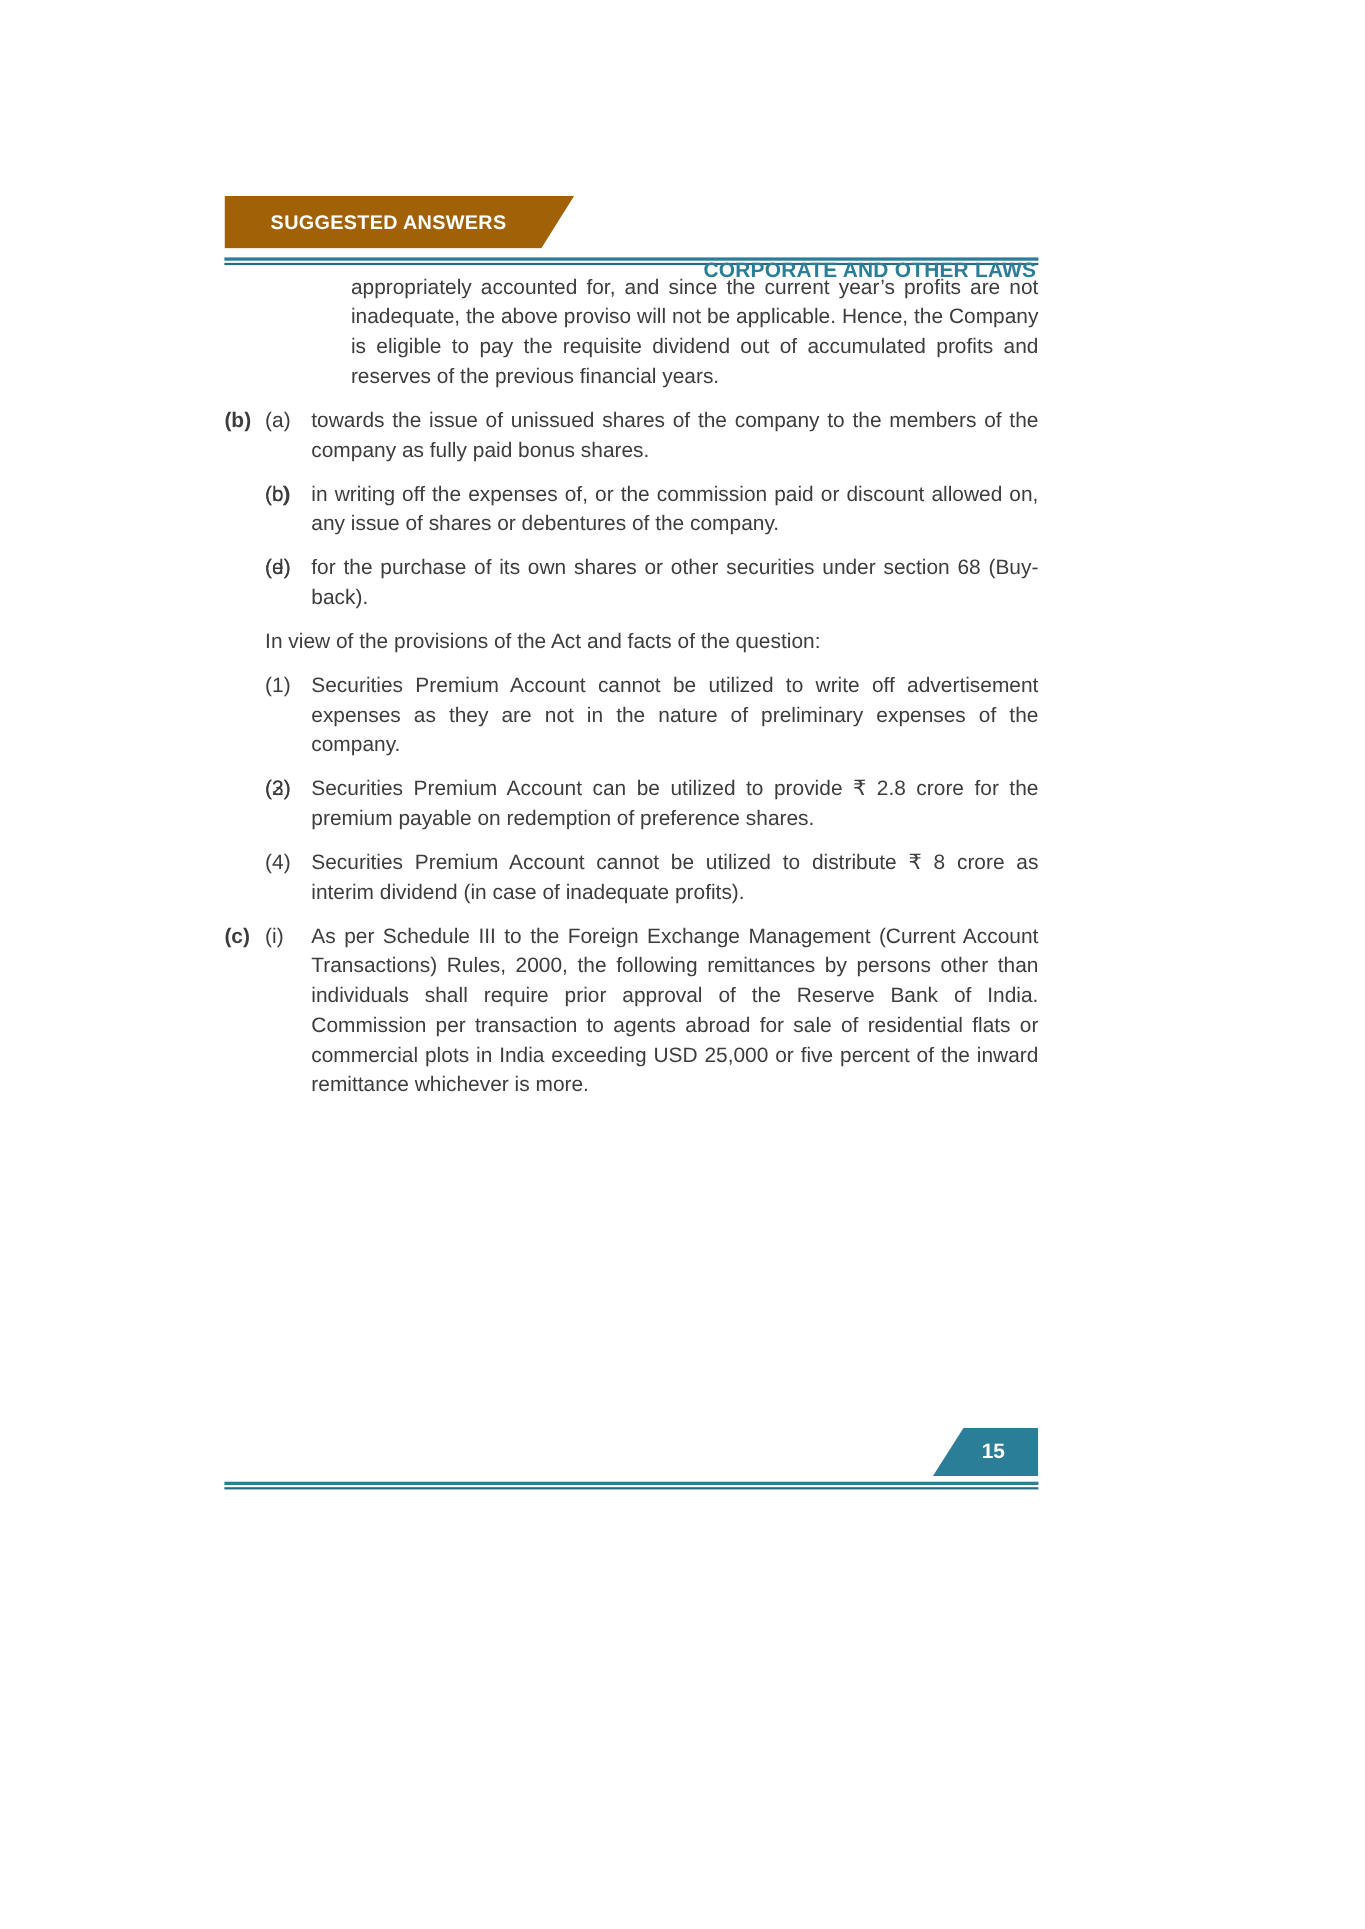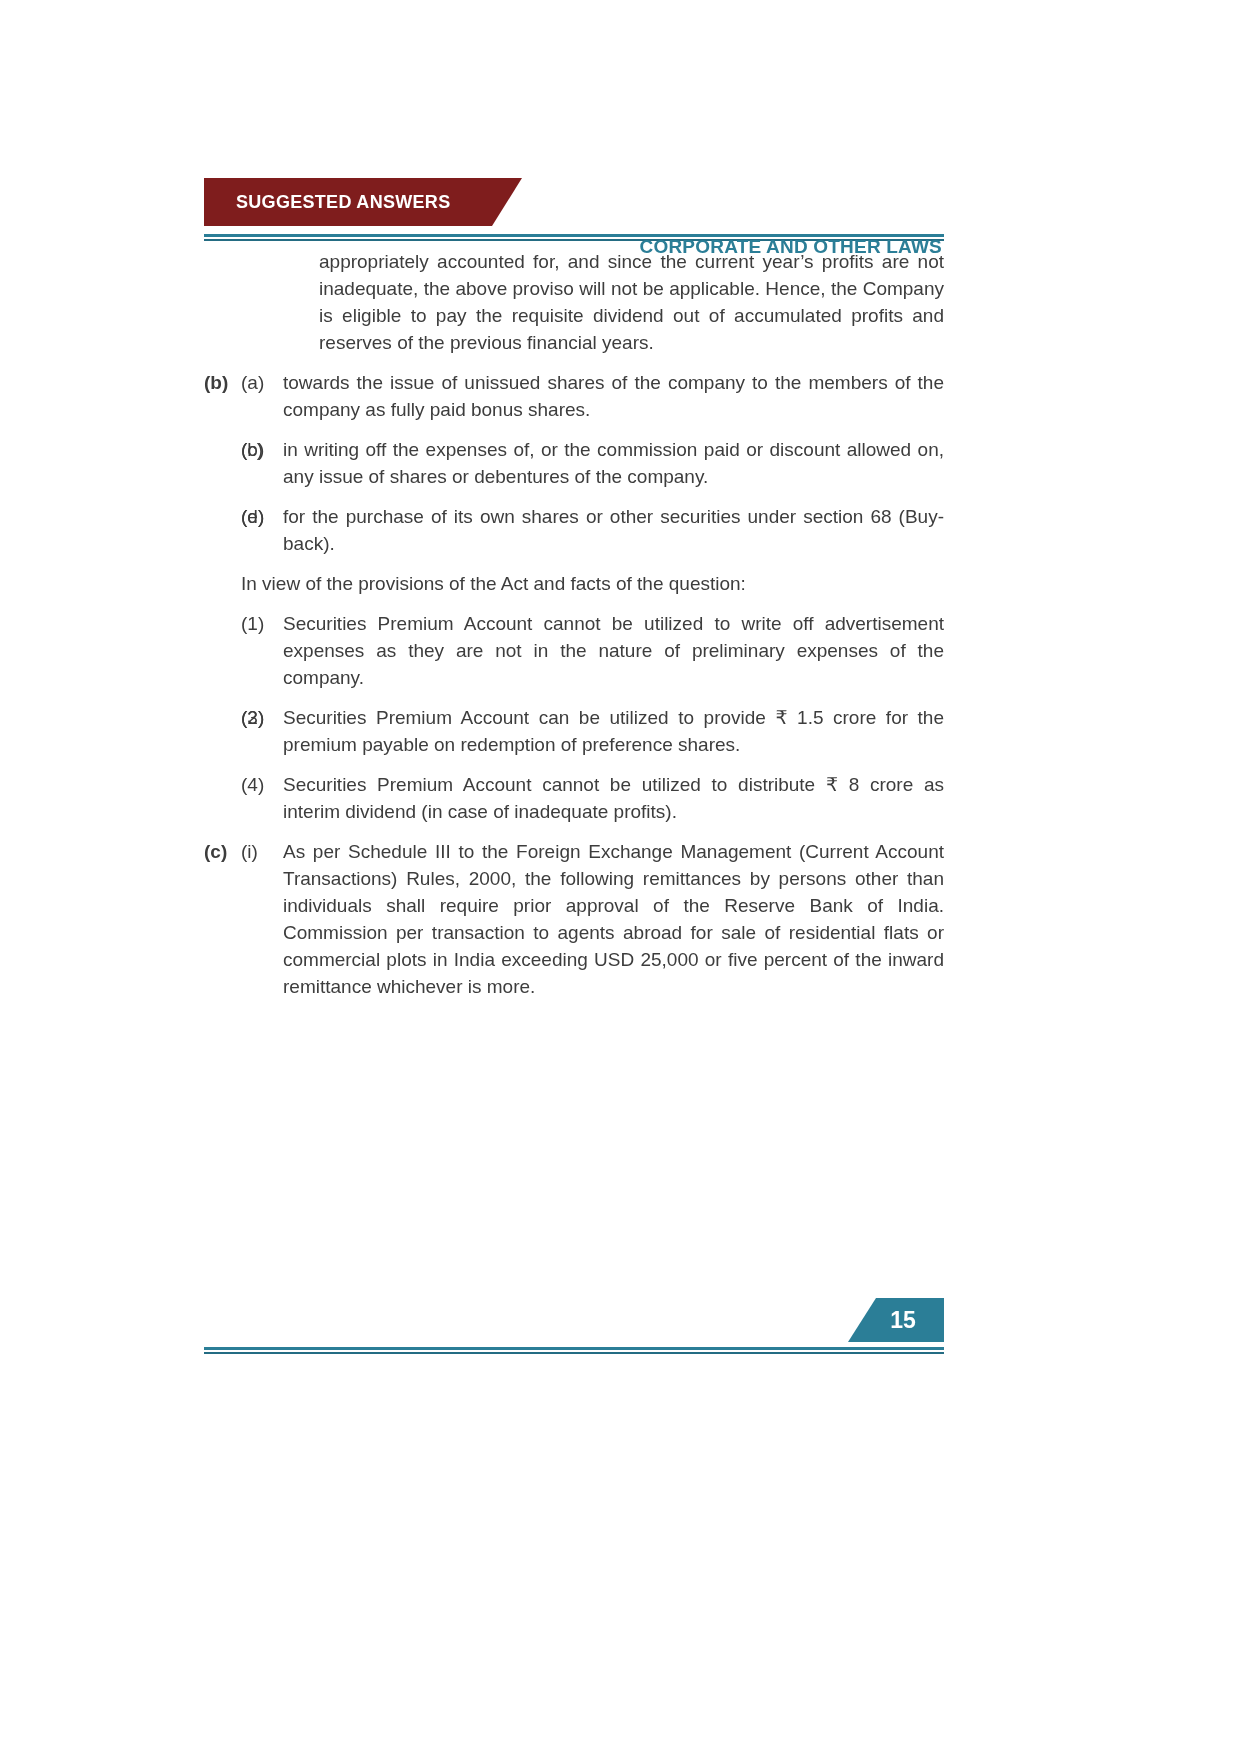--- a/index.html
+++ b/index.html
@@ -27,25 +27,25 @@
     position: relative;
     margin-top: 178px;
     height: 48px;
   }
   .banner {
     position: absolute;
     left: 0;
     top: 0;
     width: 318px;
     height: 48px;
-    background: #7f1d1d;
+    background: #a16207;
     clip-path: polygon(0 0, 100% 0, calc(100% - 30px) 100%, 0 100%);
     display: flex;
     align-items: center;
-    padding-left: 32px;
+    padding-left: 42px;
   }
   .banner-label {
     color: #ffffff;
     font-weight: 700;
     font-size: 18px;
     letter-spacing: 0.3px;
   }
   .doc-title {
     position: absolute;
     right: 2px;
@@ -104,21 +104,21 @@
     background: #2b7e97;
     clip-path: polygon(28px 0, 100% 0, 100% 100%, 0 100%);
     display: flex;
     align-items: center;
     justify-content: center;
     padding-left: 14px;
   }
   .page-num {
     color: #ffffff;
     font-weight: 700;
-    font-size: 23px;
+    font-size: 19px;
   }
   .footer-rule { margin-top: 5px; }
 </style>
 </head>
 <body>
 
 <div class="page">
   <div class="content">
 
     <div class="header">
@@ -173,21 +173,21 @@
         <span class="lbl-pt">(1)</span>
         <span>Securities Premium Account cannot be utilized to write off advertisement expenses as they are not in the nature of preliminary expenses of the company.</span>
       </div>
 
       <div class="para l1">
         <span class="lbl-pt">(2)</span>
       </div>
 
       <div class="para l1">
         <span class="lbl-pt">(3)</span>
-        <span>Securities Premium Account can be utilized to provide ₹ 1.5 crore for the premium payable on redemption of preference shares.</span>
+        <span>Securities Premium Account can be utilized to provide ₹ 2.8 crore for the premium payable on redemption of preference shares.</span>
       </div>
 
       <div class="para l1">
         <span class="lbl-pt">(4)</span>
         <span>Securities Premium Account cannot be utilized to distribute ₹ 8 crore as interim dividend (in case of inadequate profits).</span>
       </div>
 
       <div class="para l0c">
         <span class="lbl-l0">(c)</span>
         <span class="lbl-l1">(i)</span>

